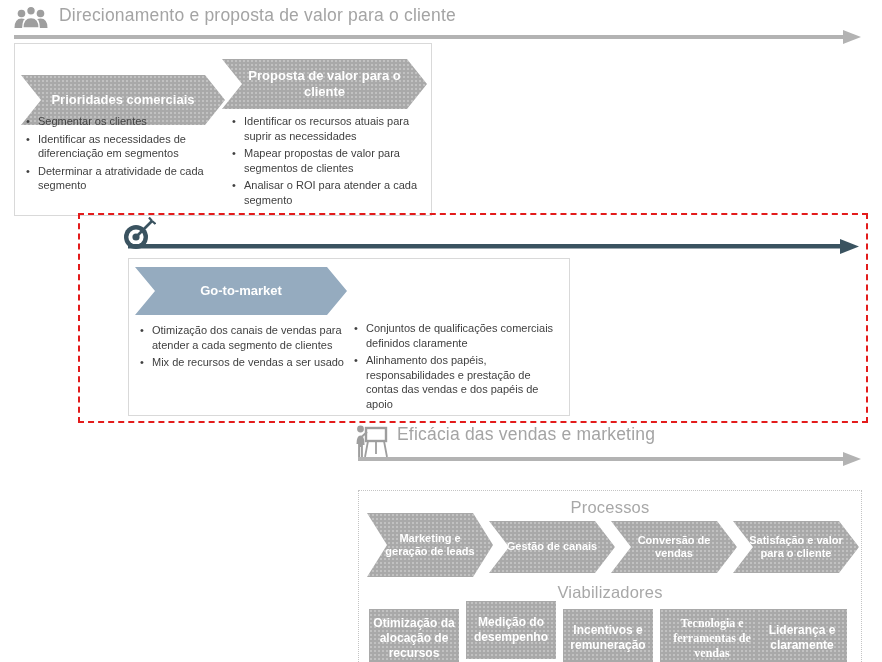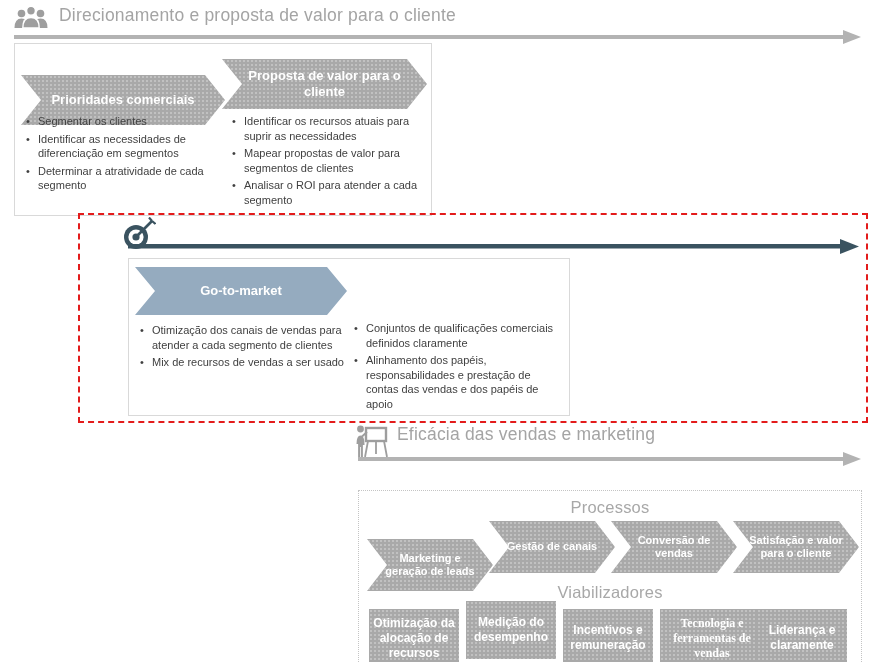--- a/index.html
+++ b/index.html
@@ -157,21 +157,21 @@
   </div>
 
   <svg class="arrow" style="left:358px; top:452px;" width="504" height="14">
     <rect x="0" y="5" width="487" height="4" fill="#b3b3b3"></rect>
     <polygon points="485,0 503,7 485,14" fill="#b3b3b3"></polygon>
   </svg>
 
   <div class="panel dotted" style="left:358px; top:466px; width:502px; height:184px;">
     <div class="band-label" style="top:7px;">Processos</div>
 
-    <div class="chevron small" style="left:8px; top:48px; width:126px; height:52px;">
+    <div class="chevron small" style="left:8px; top:22px; width:126px; height:64px;">
       <span class="lbl">Marketing e geração de leads</span>
     </div>
     <div class="chevron small" style="left:130px; top:30px; width:126px; height:52px;">
       <span class="lbl">Gestão de canais</span>
     </div>
     <div class="chevron small" style="left:252px; top:30px; width:126px; height:52px;">
       <span class="lbl">Conversão de vendas</span>
     </div>
     <div class="chevron small" style="left:374px; top:30px; width:126px; height:52px;">
       <span class="lbl">Satisfação e valor para o cliente</span>

